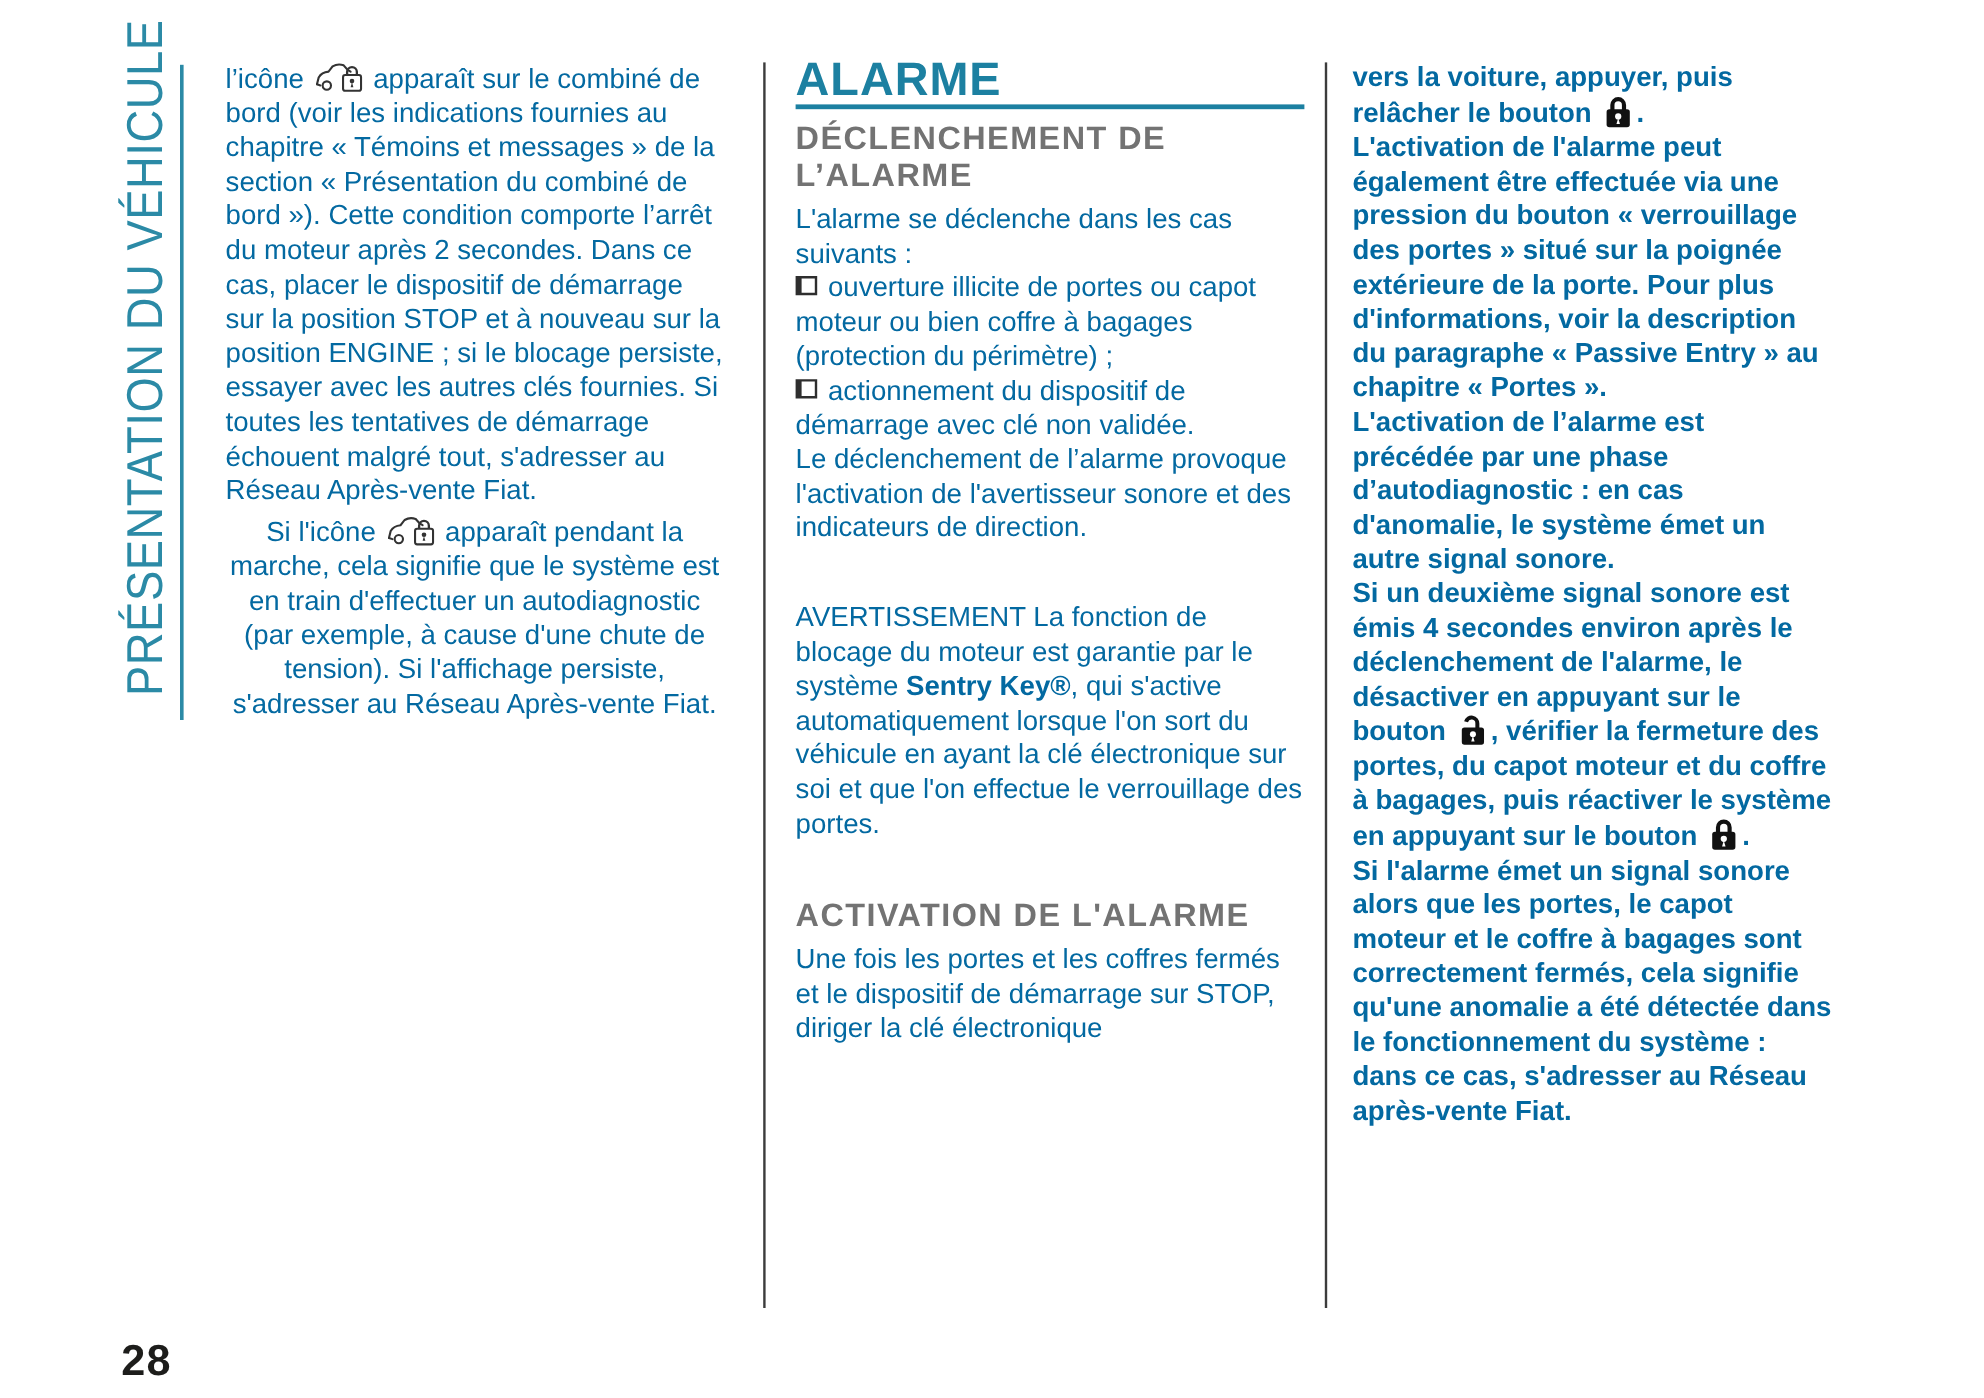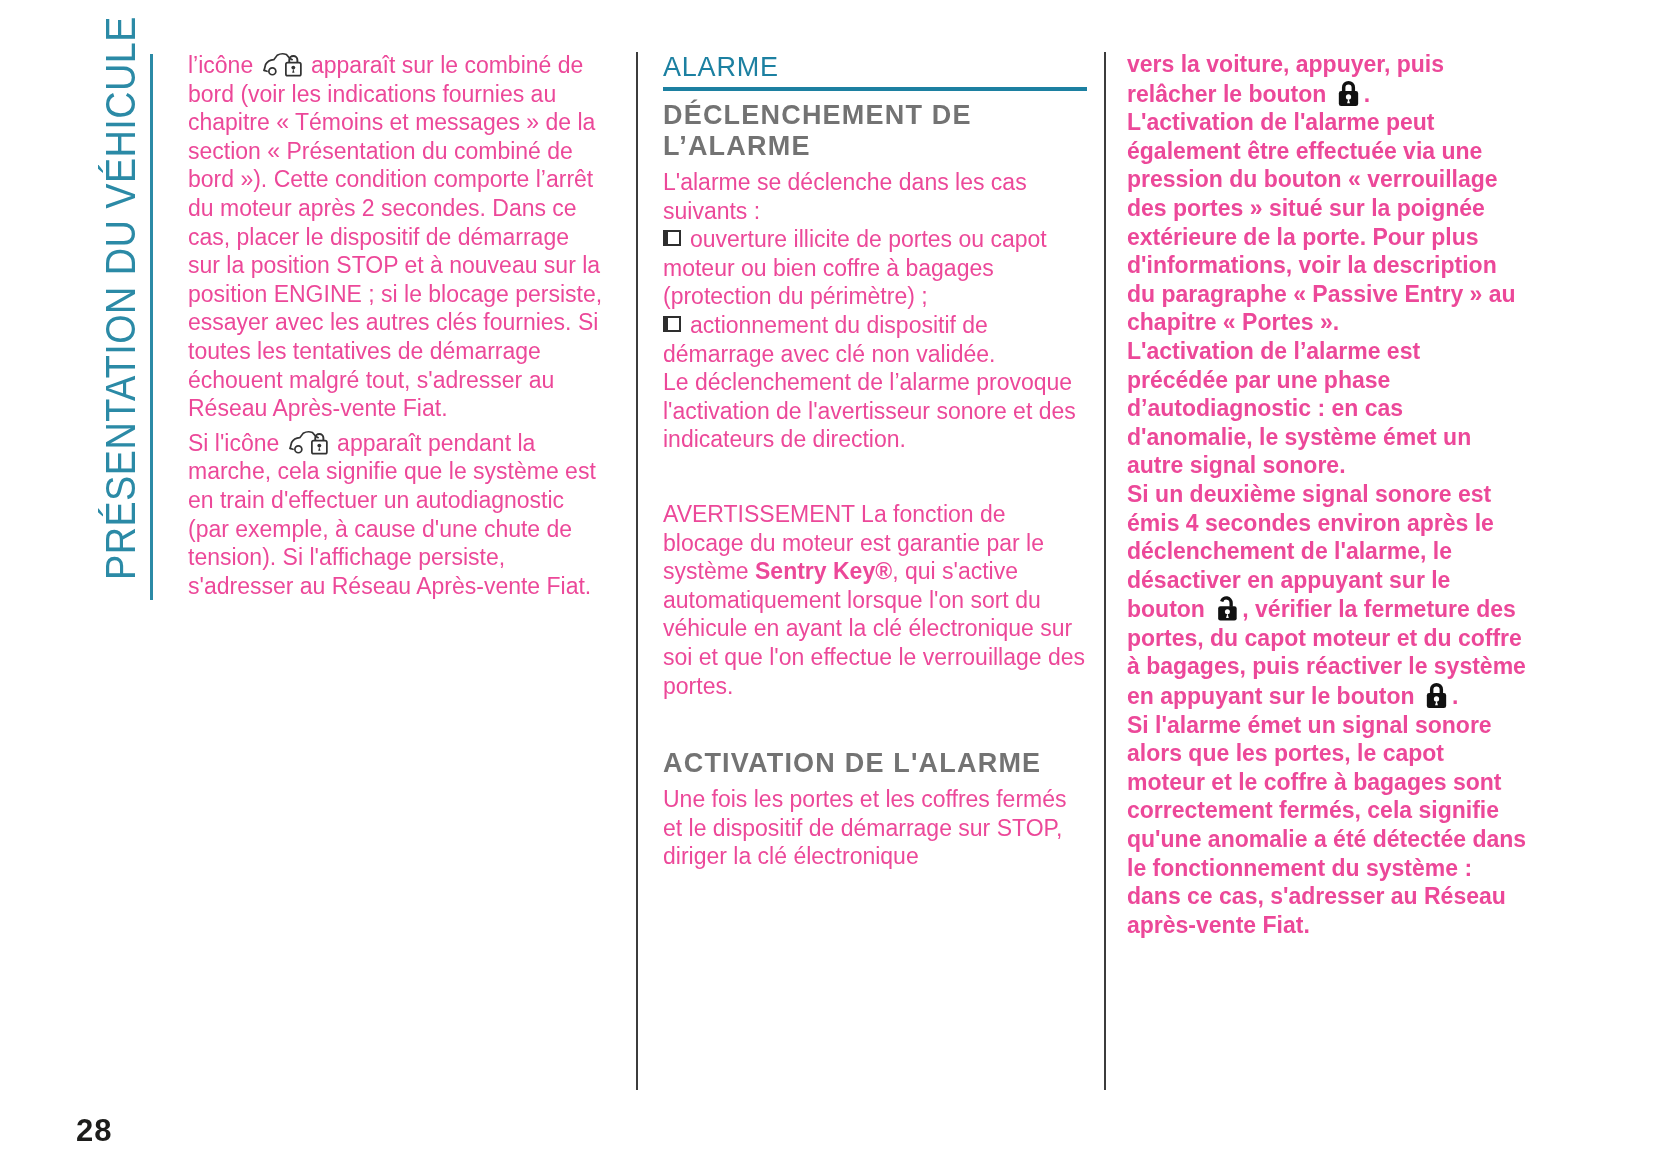--- a/index.html
+++ b/index.html
@@ -18,43 +18,43 @@
   }
   
   .divider{position:absolute;top:52px;width:2px;height:1038px;background:#3c3c3c;}
   .divider-1{left:636px;}
   .divider-2{left:1104px;}
   
   .col{position:absolute;top:50px;}
   .col1{left:188px;width:415px;}
   .col2{left:663px;width:424px;}
   .col3{left:1127px;width:400px;font-weight:bold;}
-  p.body{margin:0;font-size:23px;line-height:28.6px;color:#ec4899;}
-  .col1 p.body + p.body{margin-top:5px;}
+  p.body{margin:0;font-size:23px;line-height:28.6px;color:#0369a1;}
+  .col1 p.body + p.body{margin-top:5px;text-align:center;}
   
   .title{
-    margin:0;font-size:27px;line-height:34px;font-weight:normal;color:#1c80a1;letter-spacing:0.8px;
+    margin:0;font-size:39px;line-height:34px;font-weight:bold;color:#1c80a1;letter-spacing:0.8px;
   }
   .title-rule{height:4px;background:#1c80a1;margin:3px 0 9px 0;}
   .sub{
     margin:0 0 6px 0;font-size:27px;line-height:31px;font-weight:bold;color:#737373;letter-spacing:1.2px;
   }
   .sub2{margin-top:48px;}
   .warning{margin-top:46px !important;}
   
   .sq{
     display:inline-block;width:11px;height:12px;margin-right:9px;
     border:2px solid #2e2e2e;border-left-width:5px;vertical-align:1px;
   }
   
   .icon-car{width:41px;height:29px;vertical-align:-6px;margin:0 2px;}
   .icon-lock,.icon-unlock{width:25px;height:29px;vertical-align:-6px;margin:0 3px;}
   
   .page-number{
-    position:absolute;left:76px;top:1113px;font-size:31px;font-weight:bold;color:#1d1d1b;letter-spacing:1px;
+    position:absolute;left:101px;top:1113px;font-size:36px;font-weight:bold;color:#1d1d1b;letter-spacing:1px;
   }
 </style>
 </head>
 <body>
 
 <svg width="0" height="0" style="position:absolute">
   <defs>
     <g id="car-lock">
       <path d="M2 21 L3.5 15 Q6 10.5 12 10 L15.5 5.5 Q20 2.8 25 4.6 L28.5 8.5 L31 10" fill="none" stroke="#333" stroke-width="1.8" stroke-linecap="round"></path>
       <path d="M2 21 L5 22" fill="none" stroke="#333" stroke-width="1.8" stroke-linecap="round"></path>

